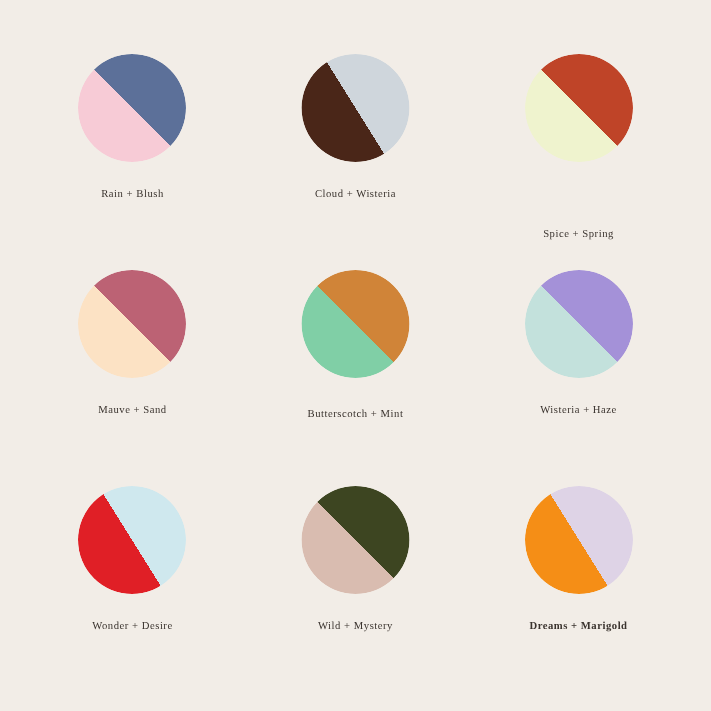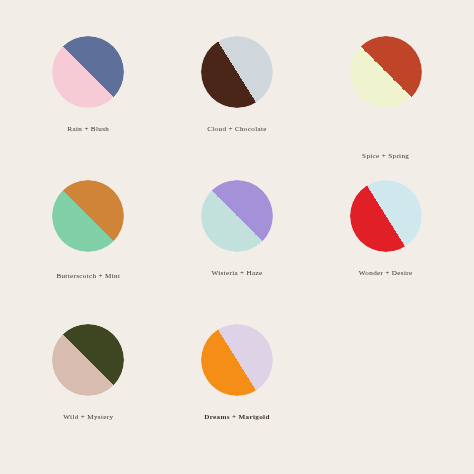--- a/index.html
+++ b/index.html
@@ -74,27 +74,33 @@
       <div class="swatch-cell">
         <div class="swatch-disc" style="width: 72px; height: 72px;">
           <div class="disc-fill" style="background: linear-gradient(45deg, rgb(247, 203, 214) 0px, rgb(247, 203, 214) 50%, rgb(92, 112, 153) 50%, rgb(92, 112, 153) 100%);"></div>
         </div>
         <div class="swatch-label" style="color: rgb(58, 51, 46);">Rain + Blush</div>
       </div>
       <div class="swatch-cell">
         <div class="swatch-disc" style="width: 72px; height: 72px;">
           <div class="disc-fill" style="background: linear-gradient(58deg, rgb(74, 38, 24) 0px, rgb(74, 38, 24) 50%, rgb(207, 214, 220) 50%, rgb(207, 214, 220) 100%);"></div>
         </div>
-        <div class="swatch-label" style="color: rgb(58, 51, 46);">Cloud + Chocolate</div>
+        <div class="swatch-label" style="color: rgb(58, 51, 46);">Cloud + Wisteria</div>
       </div>
       <div class="swatch-cell">
         <div class="swatch-disc" style="width: 72px; height: 72px;">
           <div class="disc-fill" style="background: linear-gradient(45deg, rgb(239, 243, 206) 0px, rgb(239, 243, 206) 50%, rgb(191, 68, 40) 50%, rgb(191, 68, 40) 100%);"></div>
         </div>
         <div class="swatch-label" style="color: rgb(58, 51, 46); margin-top: 44px;">Spice + Spring</div>
+      </div>
+      <div class="swatch-cell">
+        <div class="swatch-disc" style="width: 72px; height: 72px;">
+          <div class="disc-fill" style="background: linear-gradient(45deg, rgb(252, 226, 196) 0px, rgb(252, 226, 196) 50%, rgb(188, 98, 116) 50%, rgb(188, 98, 116) 100%);"></div>
+        </div>
+        <div class="swatch-label" style="color: rgb(58, 51, 46);">Mauve + Sand</div>
       </div>
       <div class="swatch-cell">
         <div class="swatch-disc" style="width: 72px; height: 72px;">
           <div class="disc-fill" style="background: linear-gradient(45deg, rgb(128, 207, 166) 0px, rgb(128, 207, 166) 50%, rgb(208, 132, 56) 50%, rgb(208, 132, 56) 100%);"></div>
         </div>
         <div class="swatch-label" style="color: rgb(58, 51, 46); margin-top: 20px;">Butterscotch + Mint</div>
       </div>
       <div class="swatch-cell">
         <div class="swatch-disc" style="width: 72px; height: 72px;">
           <div class="disc-fill" style="background: linear-gradient(45deg, rgb(195, 225, 220) 0px, rgb(195, 225, 220) 50%, rgb(164, 145, 216) 50%, rgb(164, 145, 216) 100%);"></div>

